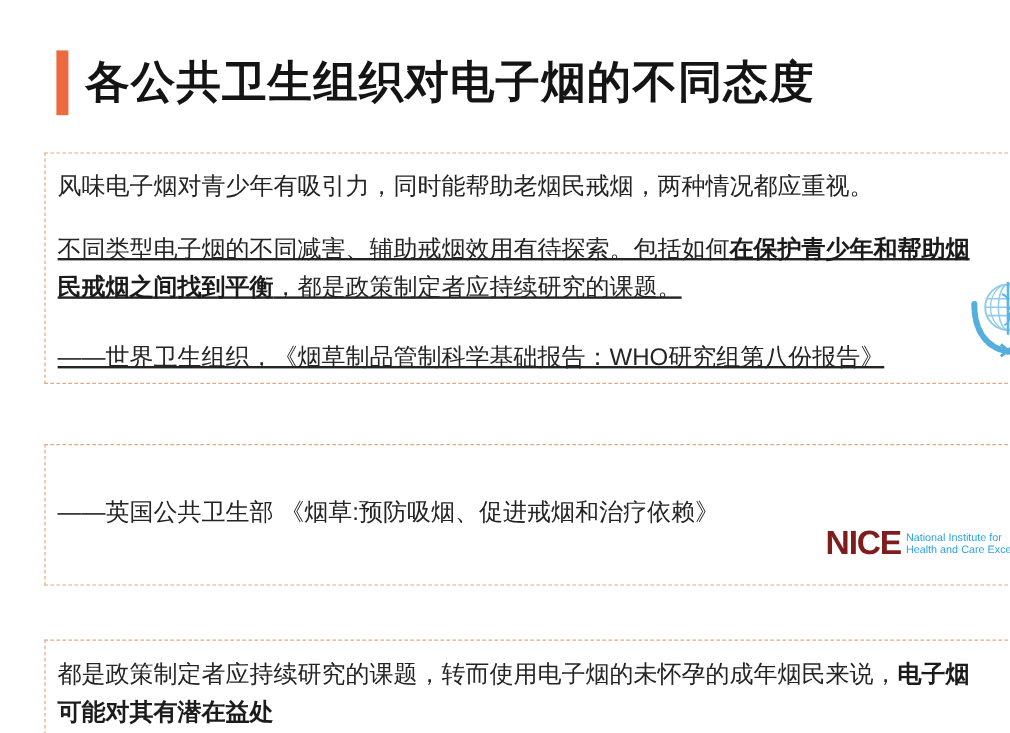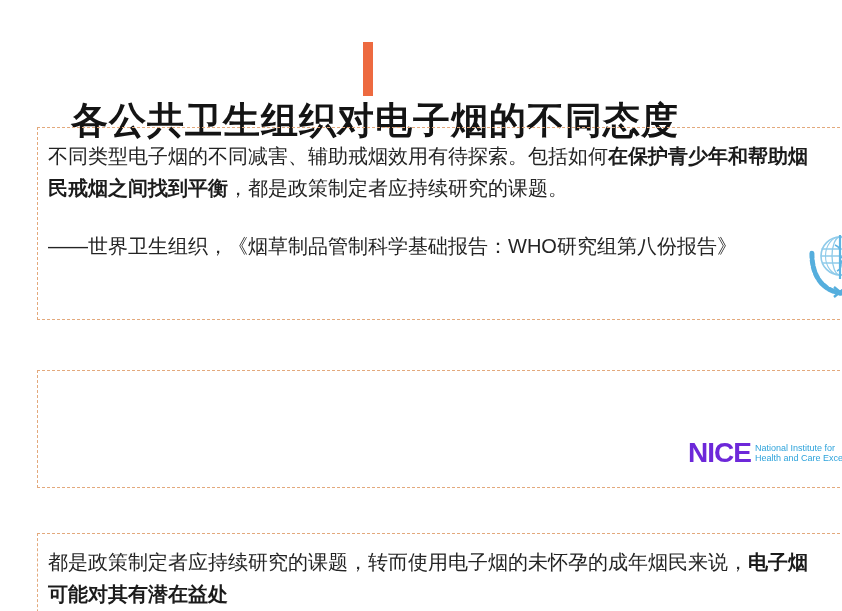--- a/index.html
+++ b/index.html
@@ -6,22 +6,22 @@
   body {
     width: 842px; height: 611px;
     background: #ffffff;
     position: relative;
     overflow: hidden;
     font-family: "Liberation Sans", "DejaVu Sans", sans-serif;
     color: #222222;
   }
   
   .title-block {
-    position: absolute; top: 42px; left: 57px;
-    display: flex; align-items: center; flex-direction: column;
+    position: absolute; top: 42px; left: 47px;
+    display: flex; align-items: center;
   }
   .title-bar {
     width: 10px; height: 54px;
     background: #ED6A40;
     flex: 0 0 auto;
   }
   h1.page-title {
     margin: 0 0 0 14px;
     font-size: 37px; font-weight: 700;
     color: #141414; letter-spacing: 1px;
@@ -35,60 +35,61 @@
     padding: 12px 55px 0 10px;
   }
   .card-who { top: 127px; height: 193px; }
   .card-phe { top: 370px; height: 118px; }
   .card-fda { top: 533px; height: 120px; border-bottom: none; }
   .card-body p {
     margin: 0;
     font-size: 20px; line-height: 32px;
     color: #242424;
   }
-  .card-body p + p { margin-top: 36px; }
+  .card-body p + p { margin-top: 20px; text-decoration: underline; }
   .card-body .b { font-weight: 700; color: #1b1b1b; }
   .attribution {
     margin: 0;
     font-size: 20px; line-height: 32px; color: #242424;
     white-space: nowrap;
   }
-  .card-who .attribution { margin-top: 26px; }
+  .card-who .attribution { margin-top: 26px; text-decoration: underline; }
   .card-phe .attribution { margin-top: 28px; }
   
   .who-emblem {
     position: absolute; left: 766px; top: 95px;
     width: 72px; height: 76px;
   }
   
   .nice-logo {
     position: absolute; left: 650px; top: 68px;
     display: flex; align-items: center;
   }
   .nice-wordmark {
     font-size: 28px; font-weight: 700;
-    color: #6d28d9; letter-spacing: -1px;
+    color: #7f1d1d; letter-spacing: -1px;
     line-height: 28px;
   }
   .nice-tagline {
     margin-left: 4px;
     font-size: 9px; line-height: 10.5px;
     color: #2EA3DB; white-space: nowrap;
   }
 </style>
 </head>
 <body>
 
 <div class="title-block">
   <div class="title-bar"></div>
   <h1 class="page-title">各公共卫生组织对电子烟的不同态度</h1>
 </div>
 
 <div class="card card-who">
   <div class="card-body">
+      <p><span>风味电子烟对青少年有吸引力，同时能帮助老烟民戒烟，两种情况都应重视。</span></p>
       <p><span>不同类型电子烟的不同减害、辅助戒烟效用有待探索。包括如何</span><span class="b">在保护青少年和帮助烟民戒烟之间找到平衡</span><span>，都是政策制定者应持续研究的课题。</span></p>
     </div>
   <p class="attribution">——世界卫生组织，《烟草制品管制科学基础报告：WHO研究组第八份报告》</p>
   <svg class="who-emblem" viewBox="0 0 72 76" aria-hidden="true">
 
     <circle cx="36" cy="33" r="19" fill="none" stroke="#8FCBEA" stroke-width="1.6"></circle>
     <ellipse cx="36" cy="33" rx="8" ry="19" fill="none" stroke="#8FCBEA" stroke-width="1.3"></ellipse>
     <ellipse cx="36" cy="33" rx="14.5" ry="19" fill="none" stroke="#8FCBEA" stroke-width="1.1"></ellipse>
     <line x1="17.5" y1="26" x2="54.5" y2="26" stroke="#8FCBEA" stroke-width="1.3"></line>
     <line x1="17" y1="33" x2="55" y2="33" stroke="#8FCBEA" stroke-width="1.3"></line>
@@ -97,20 +98,21 @@
     <path d="M36 12 L36 56" stroke="#5FB4E2" stroke-width="2.2" fill="none"></path>
     <path d="M31 22 C41 26 31 32 40 36 C33 40 41 44 33 48" stroke="#5FB4E2" stroke-width="1.6" fill="none"></path>
 
     <path d="M36 70 C18 67 7 52 8 28" stroke="#55AEDD" stroke-width="5" fill="none" stroke-dasharray="4.5 2.5" stroke-linecap="round"></path>
     <path d="M36 70 C54 67 65 52 64 28" stroke="#55AEDD" stroke-width="5" fill="none" stroke-dasharray="4.5 2.5" stroke-linecap="round"></path>
     <path d="M30 74 L42 64 M42 74 L30 64" stroke="#55AEDD" stroke-width="2.4"></path>
   </svg>
 </div>
 
 <div class="card card-phe">
+  <p class="attribution">——英国公共卫生部 《烟草:预防吸烟、促进戒烟和治疗依赖》</p>
   <div class="nice-logo">
     <span class="nice-wordmark">NICE</span>
     <span class="nice-tagline">
       <span>National Institute for</span><br>
       <span>Health and Care Excellence</span>
     </span>
   </div>
 </div>
 
 <div class="card card-fda">

